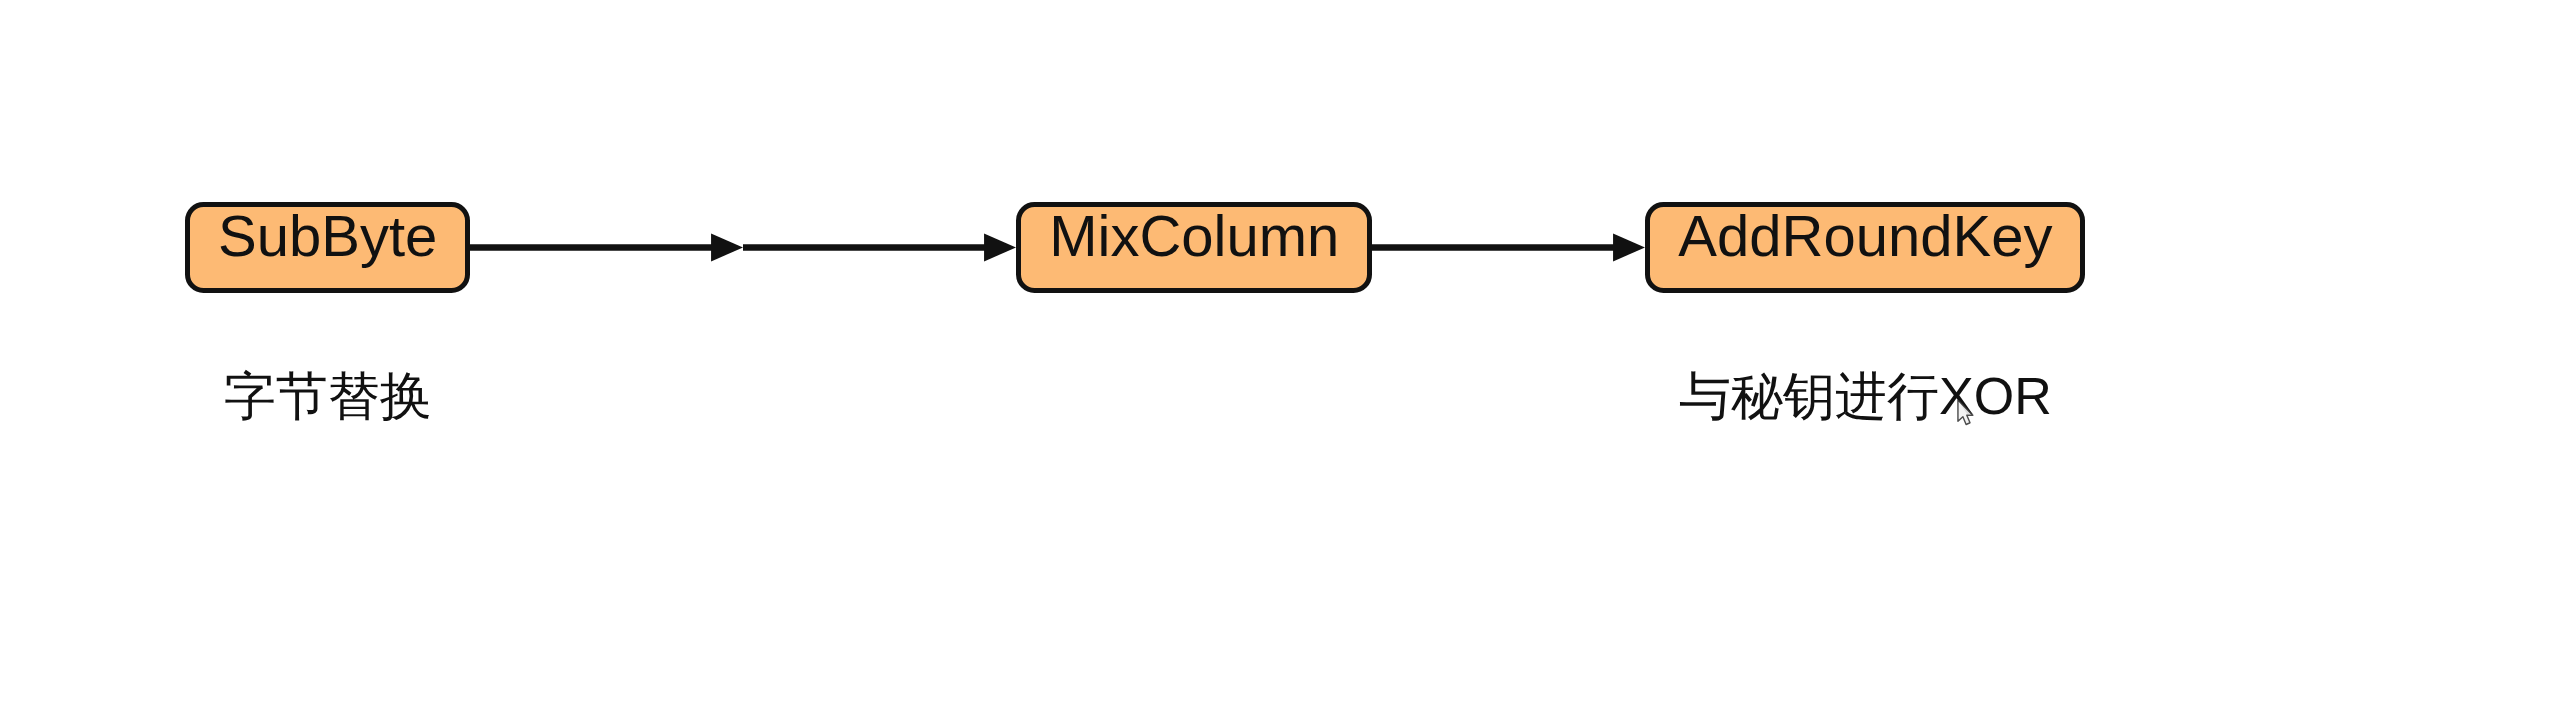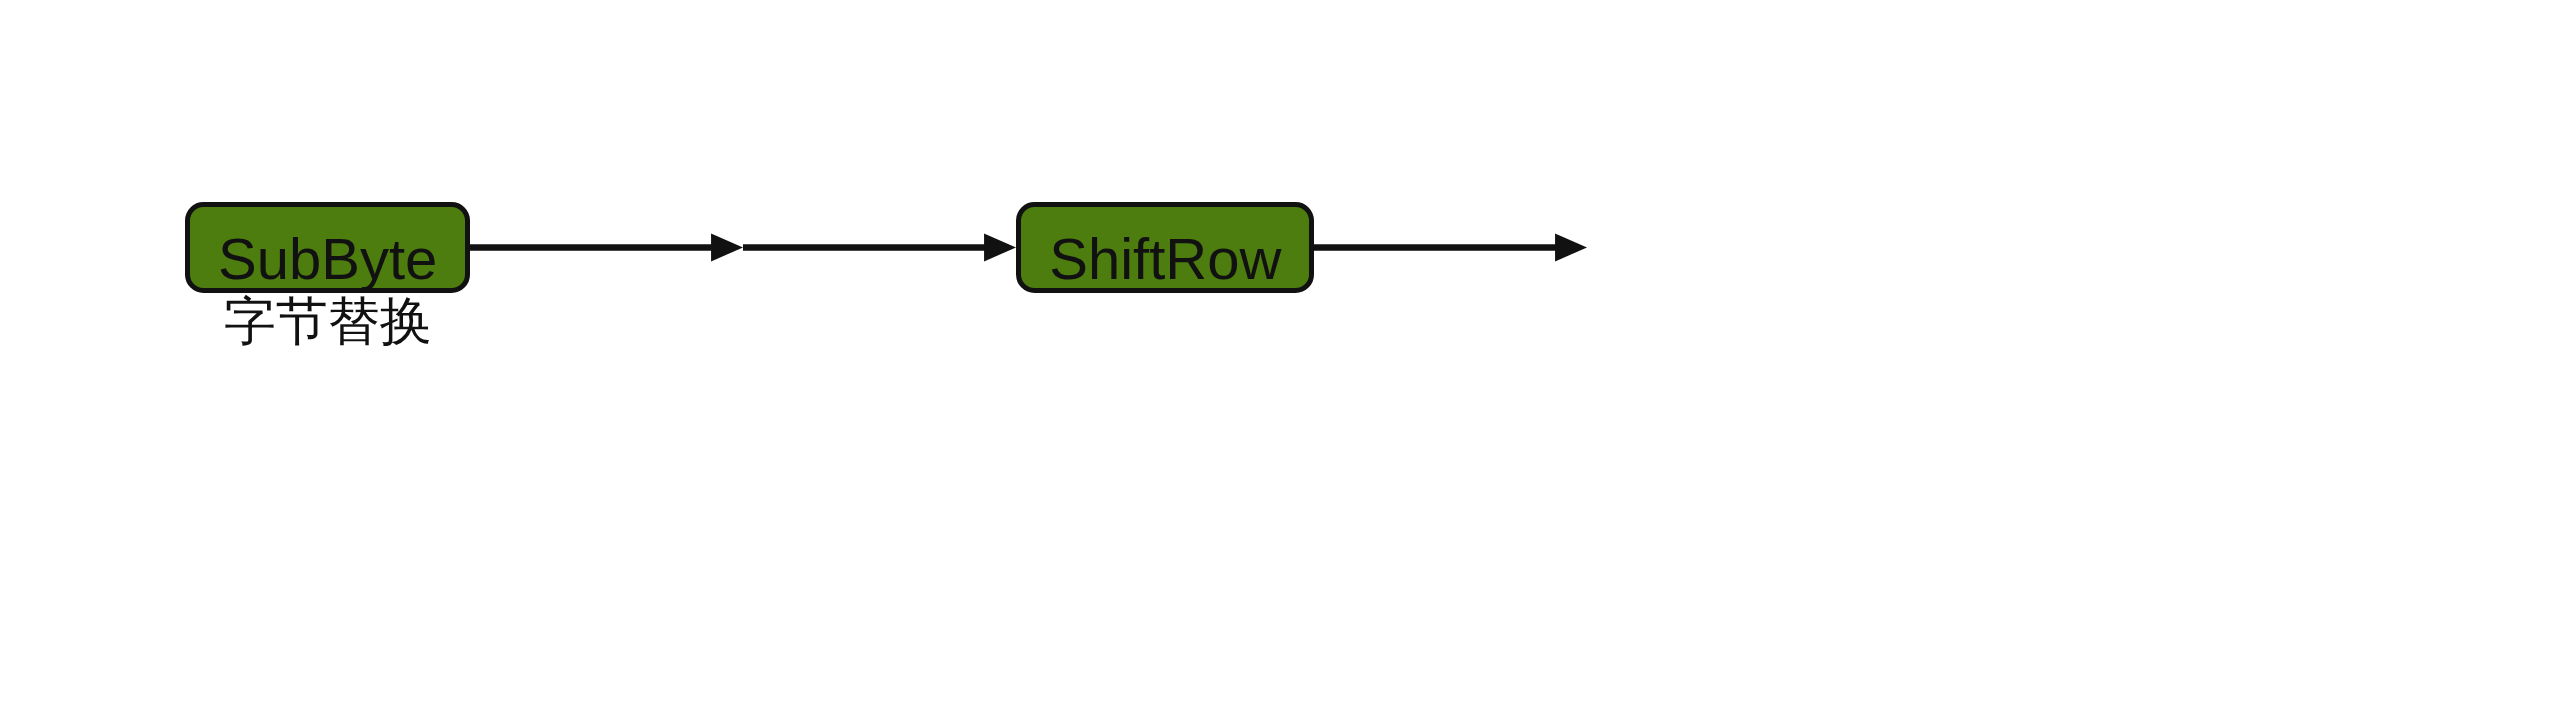--- a/index.html
+++ b/index.html
@@ -27,40 +27,41 @@
   .step {
     display: flex;
     flex-direction: column;
     align-items: center;
   }
   .box {
     box-sizing: border-box;
     height: 91px;
     border: 5.7px solid #111111;
     border-radius: 18.5px;
-    background: #4d7c0f;
+    background: #fdba74;
     padding: 0 28px;
     display: flex;
-    align-items: flex-end;
+    align-items: flex-start;
     justify-content: center;
     font-size: 58px;
     line-height: 1;
     color: #111111;
     white-space: nowrap;
   }
   .connector {
     width: 273px;
     height: 91px;
     display: flex;
     align-items: center;
     flex: none;
   }
   .connector svg { display: block; }
   .caption-wrap {
     position: relative;
+    margin-top: 75px;
   }
   .caption {
     font-size: 52px;
     line-height: 1.1;
     color: #111111;
     white-space: nowrap;
     display: block;
     text-align: center;
   }
   .cursor {
@@ -97,27 +98,38 @@
 
     <div class="connector">
       <svg width="273" height="31" viewBox="0 0 530 60" aria-hidden="true">
         <line x1="0" y1="30" x2="478" y2="30" stroke="#111111" stroke-width="13"></line>
         <polygon points="468,3 530,30 468,57" fill="#111111"></polygon>
       </svg>
     </div>
 
     <div class="step">
       <div class="box">
-        <span>ShiftRow</span>
+        <span>MixColumn</span>
       </div>
     </div>
 
     <div class="connector">
       <svg width="273" height="31" viewBox="0 0 530 60" aria-hidden="true">
         <line x1="0" y1="30" x2="478" y2="30" stroke="#111111" stroke-width="13"></line>
         <polygon points="468,3 530,30 468,57" fill="#111111"></polygon>
       </svg>
     </div>
 
+    <div class="step">
+      <div class="box">
+        <span>AddRoundKey</span>
+      </div>
+      <div class="caption-wrap">
+        <span class="caption">与秘钥进行XOR</span>
+        <svg class="cursor" viewBox="0 0 24 38" aria-hidden="true">
+          <polygon points="1,0 1,30 8,23.5 12.5,34.5 18,32 13.5,21.5 22,21.5" fill="#f2f2f2" stroke="#3a3a3a" stroke-width="2" stroke-linejoin="round"></polygon>
+        </svg>
+      </div>
+    </div>
 
   </div>
 </div>
 
 
 </body></html>

